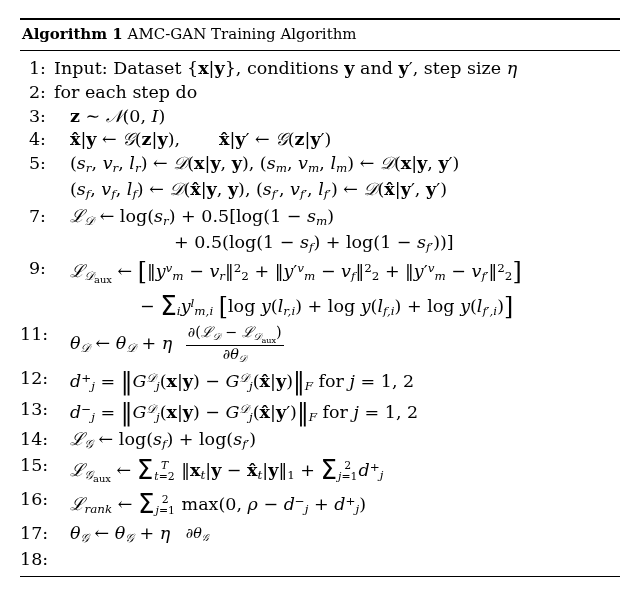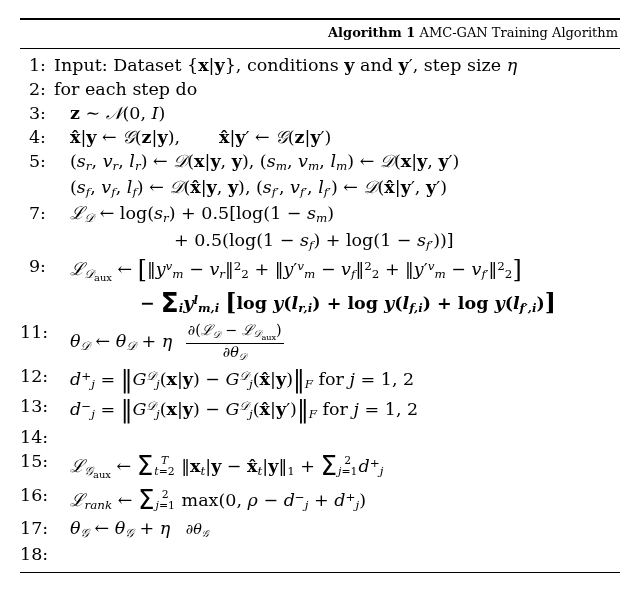--- a/index.html
+++ b/index.html
@@ -27,23 +27,22 @@
   .rule-mid {
     border-top: 1.2px solid #000;
     width: 100%;
   }
   .rule-bot {
     border-top: 1.6px solid #000;
     width: 100%;
   }
   .title-row {
     padding: 6px 2px 7px 2px;
-    font-size: 13px;
+    font-size: 15px;
     line-height: 1.15;
-    text-align: right;
   }
   .title-row .alg-label {
     font-weight: bold;
   }
   .body-block {
     padding: 5px 0 5px 0;
   }
   .line {
     display: flex;
     align-items: flex-start;
@@ -178,21 +177,21 @@
 
     <div class="line">
       <span class="num">9:</span>
       <span class="content indent1">
         <i class="m">ℒ</i><span class="sub"><i class="m">𝒟</i><sub>aux</sub></span> ← <span class="big">[</span>‖<i class="m">y</i><span class="sup"><i class="m">v</i></span><span class="sub"><i class="m">m</i></span> − <i class="m">v</i><span class="sub"><i class="m">r</i></span>‖<span class="sup">2</span><span class="sub">2</span> + ‖<i class="m">y</i>′<span class="sup"><i class="m">v</i></span><span class="sub"><i class="m">m</i></span> − <i class="m">v</i><span class="sub"><i class="m">f</i></span>‖<span class="sup">2</span><span class="sub">2</span> + ‖<i class="m">y</i>′<span class="sup"><i class="m">v</i></span><span class="sub"><i class="m">m</i></span> − <i class="m">v</i><span class="sub"><i class="m">f</i>′</span>‖<span class="sup">2</span><span class="sub">2</span><span class="big">]</span>
       </span>
     </div>
 
     <div class="line">
       <span class="num"></span>
-      <span class="content indent1" style="padding-left:86px;font-weight:bold;">
+      <span class="content indent1" style="padding-left:86px;">
         − <span class="sigma">Σ</span><span class="sub"><i class="m">i</i></span><i class="m">y</i><span class="sup"><i class="m">l</i></span><span class="sub"><i class="m">m,i</i></span> <span class="big">[</span>log <i class="m">y</i>(<i class="m">l</i><span class="sub"><i class="m">r,i</i></span>) + log <i class="m">y</i>(<i class="m">l</i><span class="sub"><i class="m">f,i</i></span>) + log <i class="m">y</i>(<i class="m">l</i><span class="sub"><i class="m">f</i>′<i class="m">,i</i></span>)<span class="big">]</span>
       </span>
     </div>
 
     <div class="line">
       <span class="num">11:</span>
       <span class="content indent1">
         <i class="m">θ</i><span class="sub"><i class="m">𝒟</i></span> ← <i class="m">θ</i><span class="sub"><i class="m">𝒟</i></span> + <i class="m">η</i>
         <span class="frac">
           <span class="top">∂(<i class="m">ℒ</i><span class="sub"><i class="m">𝒟</i></span> − <i class="m">ℒ</i><span class="sub"><i class="m">𝒟</i><sub>aux</sub></span>)</span>
@@ -210,20 +209,23 @@
 
     <div class="line">
       <span class="num">13:</span>
       <span class="content indent1">
         <i class="m">d</i><span class="sup">−</span><span class="sub"><i class="m">j</i></span> = <span class="big">‖</span><i class="m">G</i><span class="sup"><i class="m">𝒟</i></span><span class="sub"><i class="m">j</i></span>(<span class="bf">x</span>|<span class="bf">y</span>) − <i class="m">G</i><span class="sup"><i class="m">𝒟</i></span><span class="sub"><i class="m">j</i></span>(<span class="bf">x̂</span>|<span class="bf">y</span>′)<span class="big">‖</span><span class="sub"><i class="m">F</i></span> for <i class="m">j</i> = 1, 2
       </span>
     </div>
 
     <div class="line">
       <span class="num">14:</span>
+      <span class="content indent1">
+        <i class="m">ℒ</i><span class="sub"><i class="m">𝒢</i></span> ← log(<i class="m">s</i><span class="sub"><i class="m">f</i></span>) + log(<i class="m">s</i><span class="sub"><i class="m">f</i>′</span>)
+      </span>
     </div>
 
     <div class="line">
       <span class="num">15:</span>
       <span class="content indent1">
         <i class="m">ℒ</i><span class="sub"><i class="m">𝒢</i><sub>aux</sub></span> ← <span class="sigma">Σ</span><span class="sumsub"><span class="up"><i class="m">T</i></span><span class="dn"><i class="m">t</i>=2</span></span> ‖<span class="bf">x</span><span class="sub"><i class="m">t</i></span>|<span class="bf">y</span> − <span class="bf">x̂</span><span class="sub"><i class="m">t</i></span>|<span class="bf">y</span>‖<span class="sub">1</span> + <span class="sigma">Σ</span><span class="sumsub"><span class="up">2</span><span class="dn"><i class="m">j</i>=1</span></span><i class="m">d</i><span class="sup">+</span><span class="sub"><i class="m">j</i></span>
       </span>
     </div>
 
     <div class="line">

